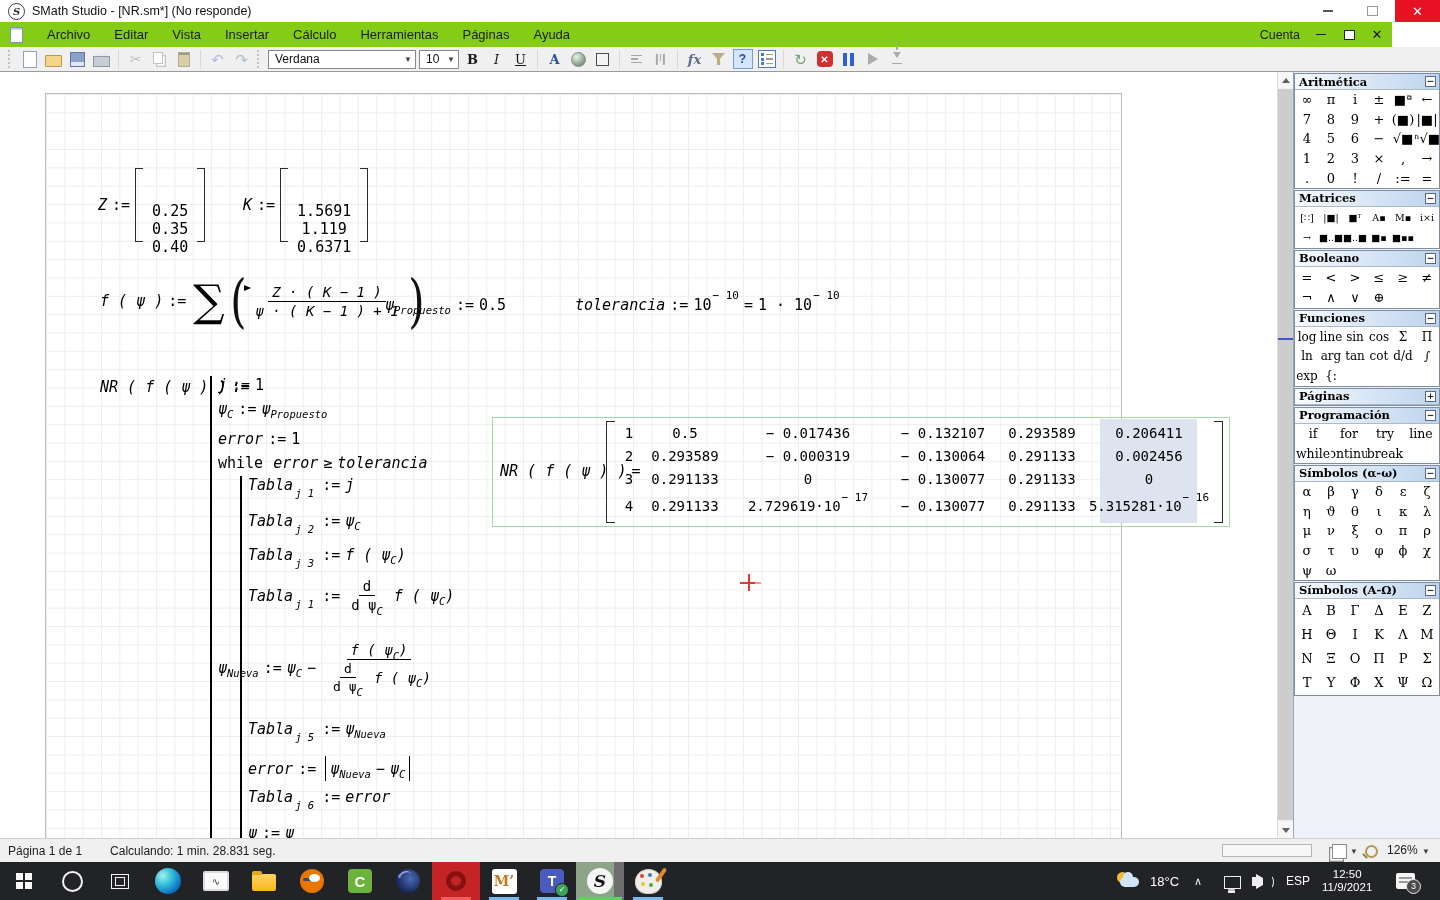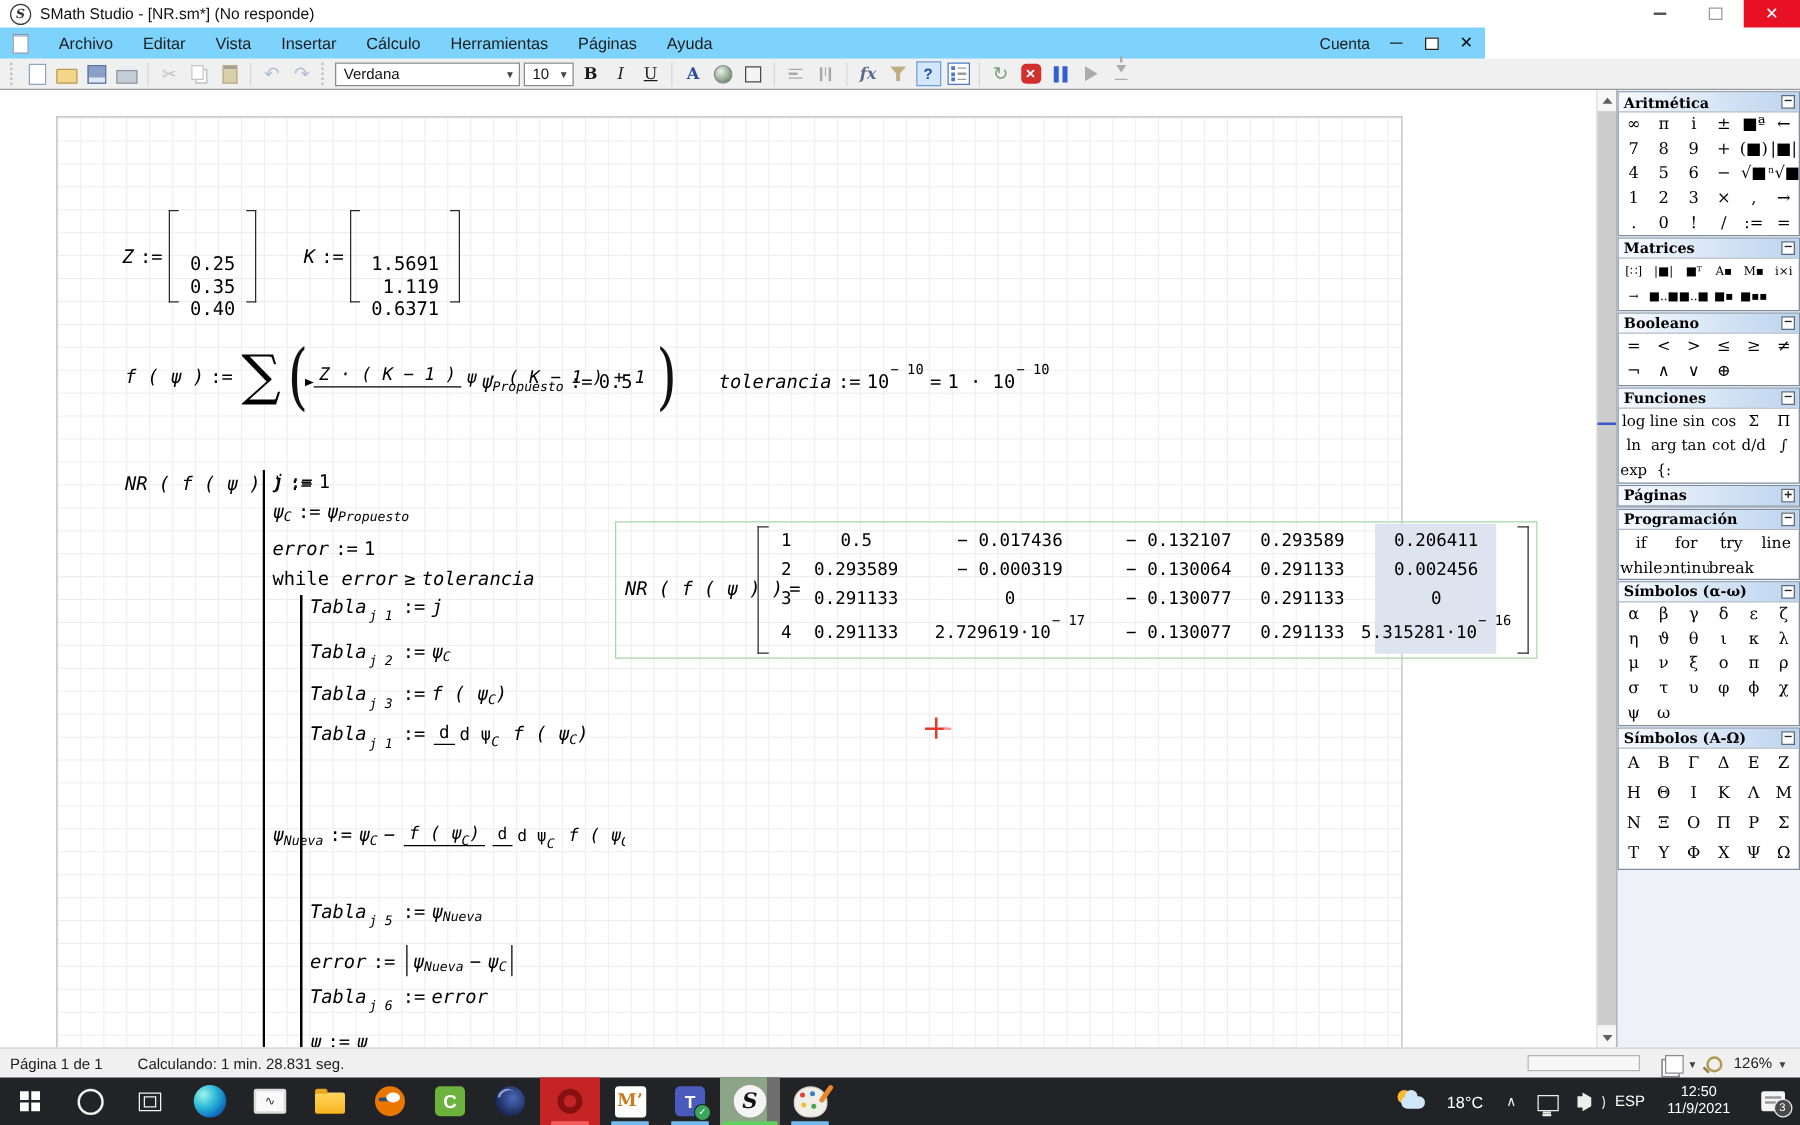--- a/index.html
+++ b/index.html
@@ -10,21 +10,21 @@
   #titlebar{left:0;top:0;width:1440px;height:22px;background:#fff;display:flex;align-items:center;}
   #app-logo{width:15px;height:15px;border:1.6px solid #3c3c3c;border-radius:50%;margin-left:8px;
             display:flex;align-items:center;justify-content:center;font:italic bold 10px "DejaVu Serif",serif;color:#333;}
   #title-text{margin-left:7px;font-size:12.5px;color:#111;}
   #tb-controls{margin-left:auto;display:flex;height:22px;}
   .tbc{width:45px;height:22px;display:flex;align-items:center;justify-content:center;}
   .ic-min{width:10px;height:1.6px;background:#555;}
   .ic-max{width:9px;height:8px;border:1.4px solid #9a9a9a;background:#fff;}
   #btn-close{background:#e81123;color:#fff;font:bold 13px "DejaVu Sans",sans-serif;}
   
-  #menubar{left:0;top:22px;width:1188px;height:25px;background:#7dd3fc;display:flex;align-items:center;}
+  #menubar{left:0;top:22px;width:1392px;height:25px;background:#84cc16;display:flex;align-items:center;}
   #menu-doc-icon{width:11px;height:14px;border:1.2px solid #7d96b5;background:#fff;margin:0 12px 0 10px;
      box-shadow:inset 0 3px 0 -1.6px #b9c9dd, inset 0 7px 0 -5.6px #b9c9dd;}
   .menu-item{padding:0 12px;font-size:13px;color:#1c1c1c;line-height:25px;}
   #menu-right{margin-left:auto;display:flex;align-items:center;gap:14px;padding-right:8px;}
   #account-label{font-size:12.5px;color:#1c1c1c;}
   .mdi{width:14px;display:flex;align-items:center;justify-content:center;color:#222;}
   .mdi .ic-min{background:#222;}
   .mdi .ic-max{border-color:#222;}
   .mdi-x{font:bold 13px "DejaVu Sans",sans-serif;color:#111;}
   
@@ -78,24 +78,24 @@
         background-size:18.35px 18.35px;}
   
   .m{font:15px "DejaVu Sans Mono",monospace;color:#000;white-space:nowrap;}
   .it{font-style:italic;}
   .op{font-style:normal;padding:0 5px;}
   .nm{font-style:normal;}
   .sb{font-size:10.5px;font-style:italic;position:relative;top:5px;}
   .sbl{font-size:10.5px;font-style:italic;position:relative;top:8px;margin:0 3px 0 2px;}
   .sup{font-size:11px;font-style:normal;position:relative;top:-10px;margin-left:1px;}
   .row{display:flex;align-items:center;}
-  .vcol{display:flex;flex-direction:column;justify-content:space-evenly;padding:0 9px;text-align:right;margin-top:48px;}
+  .vcol{display:flex;flex-direction:column;justify-content:space-evenly;padding:0 9px;text-align:center;margin-top:48px;}
   .brL{width:7px;border:1.6px solid #2b2b2b;border-right:none;align-self:stretch;}
   .brR{width:7px;border:1.6px solid #2b2b2b;border-left:none;align-self:stretch;}
-  .frac{display:inline-flex;flex-direction:row;align-items:center;vertical-align:middle;margin:0 2px;}
+  .frac{display:inline-flex;flex-direction:column;align-items:center;vertical-align:middle;margin:0 2px;}
   .frac .fn{padding:0 4px 1px;border-bottom:1.2px solid #000;text-align:center;}
   .frac .fd{padding:1px 4px 0;text-align:center;}
   .bigpar{font:400 58px/62px "DejaVu Serif",serif;transform:scaleX(.72);color:#111;}
   .sigma{font:44px/46px "DejaVu Serif",serif;margin:0 2px;}
   .vecarrow{position:relative;height:9px;width:100%;}
   .vecarrow::before{content:"";position:absolute;left:2px;right:7px;top:4px;border-top:1.3px solid #000;}
   .vecarrow::after{content:"";position:absolute;right:0;top:1.5px;width:0;height:0;border-left:7px solid #000;border-top:3.5px solid transparent;border-bottom:3.5px solid transparent;}
   .absb{display:inline-block;width:0;border-left:1.3px solid #000;height:25px;vertical-align:middle;margin:0 4px;}
   .pbar{position:absolute;width:1.7px;background:#000;}
   .pline{position:absolute;display:flex;align-items:center;}
@@ -177,21 +177,21 @@
   .mendeley{width:25px;height:25px;background:#fff;border-radius:3px;display:flex;align-items:center;justify-content:center;font:bold 14px "DejaVu Serif",serif;color:#c87a1e;}
   .teams{width:24px;height:24px;background:#4b5bbd;border-radius:4px;display:flex;align-items:center;justify-content:center;font:bold 14px "Liberation Sans",sans-serif;color:#fff;position:relative;}
   .teams::after{content:"✓";position:absolute;right:-5px;bottom:-4px;width:12px;height:12px;border-radius:50%;background:#3ba55c;border:1.5px solid #222326;font:bold 8px/12px "DejaVu Sans",sans-serif;color:#fff;text-align:center;}
   #cell-smath{background:linear-gradient(90deg,#8da489 0%,#8da489 79%,#6e6e6e 79%);}
   .smath{width:26px;height:26px;border-radius:50%;background:#f5f5f5;display:flex;align-items:center;justify-content:center;font:bold italic 17px "DejaVu Serif",serif;color:#111;}
   .paint3d{width:25px;height:23px;border-radius:50% 50% 45% 45%;background:#f1ede7;position:relative;border:1px solid #d8d2c8;}
   .paint3d i{position:absolute;width:4.5px;height:4.5px;border-radius:50%;}
   .paint3d::after{content:"";position:absolute;right:-2px;top:-3px;width:4px;height:16px;background:#e8862a;transform:rotate(35deg);border-radius:2px;}
   
   #tray{margin-left:auto;display:flex;align-items:center;gap:0;}
-  .tray-item{display:flex;align-items:center;justify-content:center;position:relative;}
+  .tray-item{display:flex;align-items:center;justify-content:flex-start;position:relative;}
   .weather{width:30px;height:20px;position:relative;margin-right:4px;}
   .weather .sun{position:absolute;left:3px;top:1px;width:11px;height:11px;border-radius:50%;background:#f8b830;}
   .weather .cloud{position:absolute;left:6px;top:6px;width:19px;height:10px;border-radius:7px;background:#cfe6f8;}
   .weather .cloud::before{content:"";position:absolute;left:3px;top:-5px;width:10px;height:10px;border-radius:50%;background:#cfe6f8;}
   .tray-txt{font-size:13px;color:#fff;}
   .chev{font-size:11px;color:#eee;}
   .net{width:15px;height:11px;border:1.5px solid #eee;position:relative;margin-top:2px;}
   .net::after{content:"";position:absolute;left:3px;bottom:-5px;width:7px;height:1.5px;background:#eee;box-shadow:0 -2px 0 -0.2px #eee;}
   .spk{width:6px;height:9px;background:#eee;position:relative;margin-right:8px;}
   .spk::before{content:"";position:absolute;left:4px;top:-3px;border-left:7px solid #eee;border-top:4px solid transparent;border-bottom:4px solid transparent;height:7px;}

